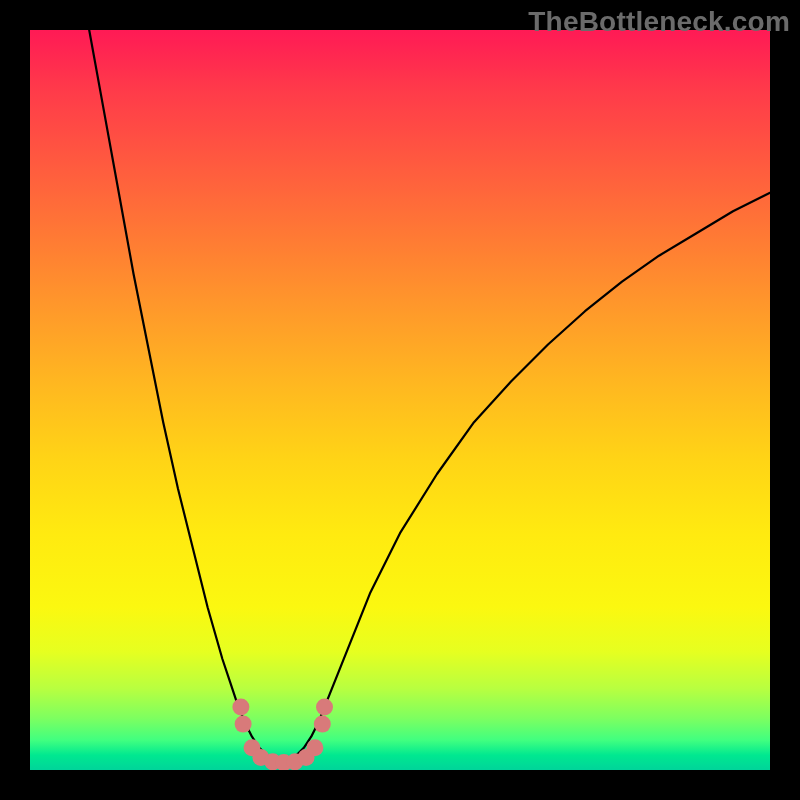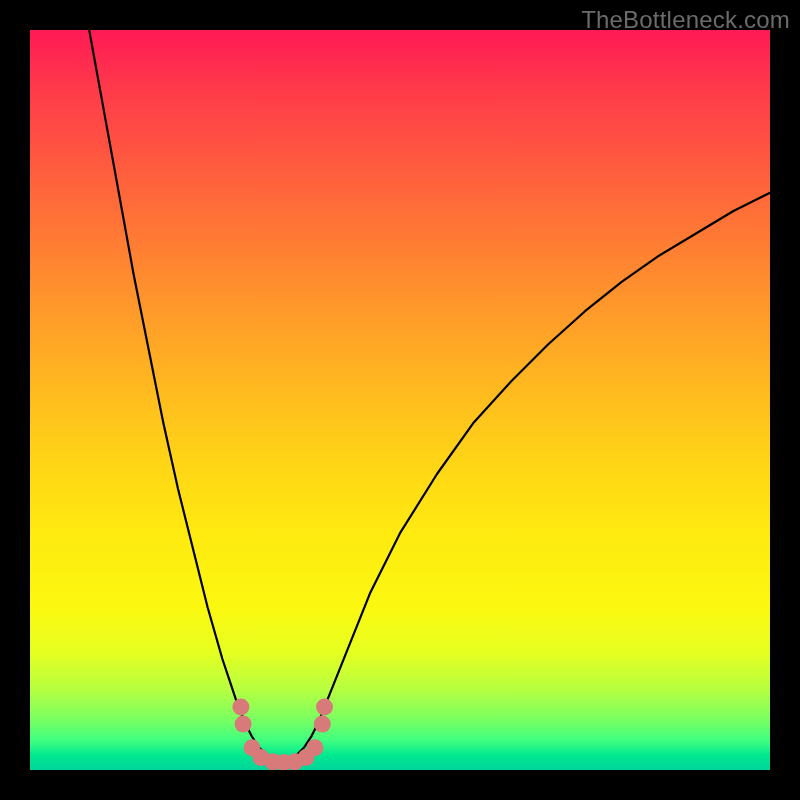--- a/index.html
+++ b/index.html
@@ -56,22 +56,22 @@
     left: 0;
     top: 0;
     width: 100%;
     height: 100%;
   }
   .watermark {
     position: absolute;
     top: 6px;
     right: 10px;
     color: #6b6b6b;
-    font-size: 24px;
-    font-weight: 400;
+    font-size: 28px;
+    font-weight: 700;
     letter-spacing: 0.2px;
   }
 </style>
 </head>
 <body>
 
 <div class="frame">
   <div class="plot-area">
     <div class="gradient"></div>
     <svg class="curves" viewBox="0 0 740 740" preserveAspectRatio="none">

